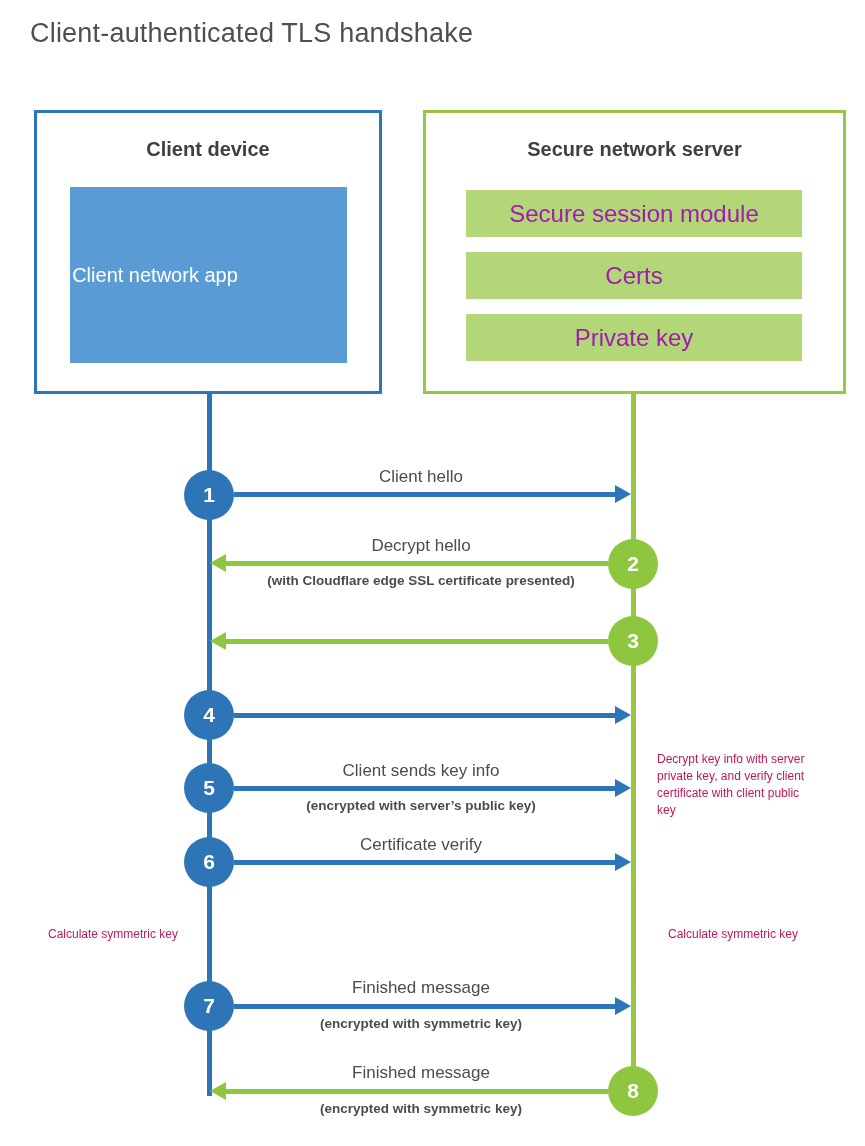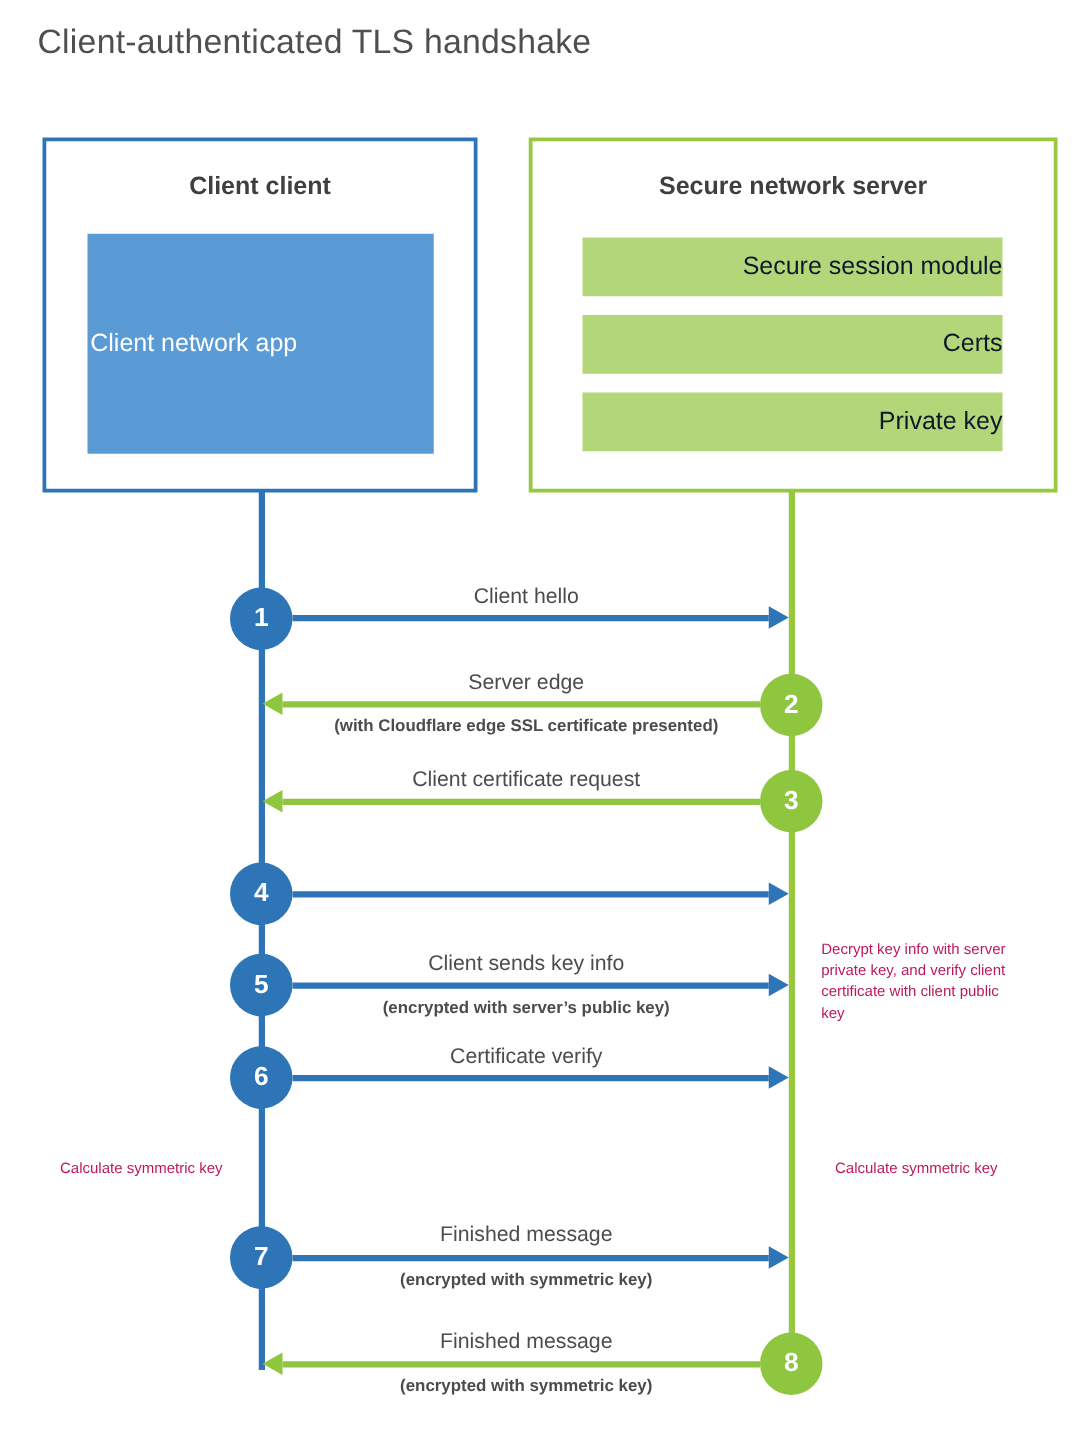--- a/index.html
+++ b/index.html
@@ -13,21 +13,21 @@
   .actor-box { position:absolute; top:110px; height:284px; background:#fff; box-sizing:border-box; }
   .client-box { left:34px;  width:348px; border:3px solid #2e75b8; }
   .server-box { left:423px; width:423px; border:3px solid #97c83f; }
   .actor-title { margin-top:25px; text-align:center; font-size:20px; font-weight:bold; color:#3e3f41; }
 
   .client-app { position:absolute; left:33px; top:74px; width:277px; height:176px; background:#5b9bd5;
                 display:flex; align-items:center; justify-content:flex-start; }
   .client-app span { display:block; width:170px; text-align:center; color:#ffffff; font-size:20px; line-height:26px; }
 
   .server-bar { position:absolute; left:40px; width:336px; height:47px; background:#b2d678;
-                color:#0f172a; font-size:20px; text-align:right; line-height:47px; }
+                color:#a21caf; font-size:24px; text-align:center; line-height:47px; }
   .bar-0 { top:77px; } .bar-1 { top:139px; } .bar-2 { top:201px; }
 
   
   .lifeline { position:absolute; width:5px; }
   .lifeline-client { left:207px; top:393px; height:703px; background:#2e75b8; }
   .lifeline-server { left:631px; top:393px; height:700px; background:#97c83f; }
 
   
   .circle { position:absolute; width:50px; height:50px; border-radius:50%;
             display:flex; align-items:center; justify-content:center;
@@ -57,48 +57,47 @@
   .note-calc-right { left:668px; top:926px; width:160px; text-align:left; line-height:16px; }
 </style>
 </head>
 <body>
 
 <div class="canvas">
 
   <div class="page-title">Client-authenticated TLS handshake</div>
 
   <div class="actor-box client-box">
-    <div class="actor-title">Client client</div>
+    <div class="actor-title">Client device</div>
     <div class="client-app">
       <span>Client network app</span>
     </div>
   </div>
 
   <div class="actor-box server-box">
     <div class="actor-title">Secure network server</div>
     <div class="server-bar bar-0">Secure session module</div>
     <div class="server-bar bar-1">Certs</div>
     <div class="server-bar bar-2">Private key</div>
   </div>
 
   <div class="lifeline lifeline-client"></div>
   <div class="lifeline lifeline-server"></div>
 
   <div class="msg-label" style="top:467px">Client hello</div>
   <div class="arrow-body ab-right" style="top:492px"></div>
   <div class="arrow-head ah-right" style="top:485px"></div>
   <div class="circle c-blue" style="top:470px">1</div>
 
-  <div class="msg-label" style="top:536px">Server edge</div>
+  <div class="msg-label" style="top:536px">Decrypt hello</div>
   <div class="arrow-body ab-left" style="top:561px"></div>
   <div class="arrow-head ah-left" style="top:554px"></div>
   <div class="msg-sub" style="top:573px">(with Cloudflare edge SSL certificate presented)</div>
   <div class="circle c-green" style="top:539px">2</div>
 
-  <div class="msg-label" style="top:614px">Client certificate request</div>
   <div class="arrow-body ab-left" style="top:639px"></div>
   <div class="arrow-head ah-left" style="top:632px"></div>
   <div class="circle c-green" style="top:616px">3</div>
 
   <div class="arrow-body ab-right" style="top:713px"></div>
   <div class="arrow-head ah-right" style="top:706px"></div>
   <div class="circle c-blue" style="top:690px">4</div>
 
   <div class="msg-label" style="top:761px">Client sends key info</div>
   <div class="arrow-body ab-right" style="top:786px"></div>

